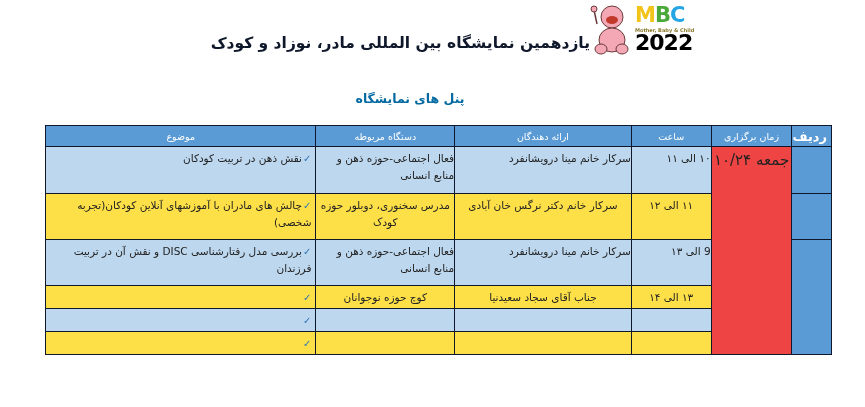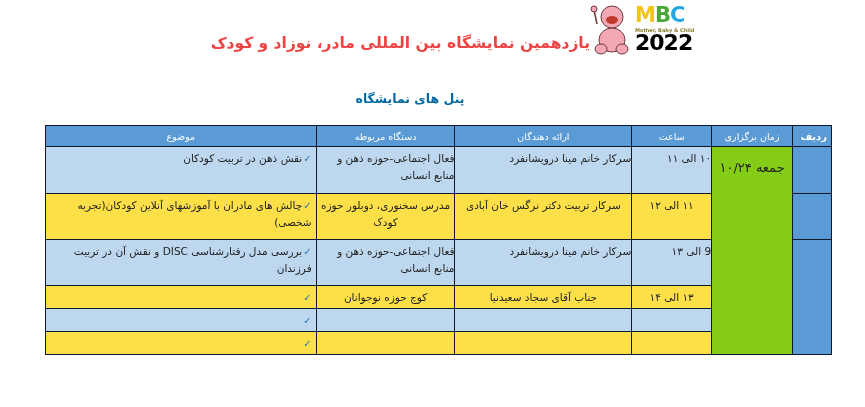--- a/index.html
+++ b/index.html
@@ -9,31 +9,31 @@
   .logo { position: absolute; left: 588px; top: 2px; width: 105px; height: 54px; }
   .logo .baby { position: absolute; left: 0; top: 2px; width: 48px; height: 52px; }
   .logo .mbc { position: absolute; left: 47px; top: 2px; font: bold 21px "DejaVu Sans", sans-serif; letter-spacing: -1px; line-height: 22px; }
   .logo .mbc .m { color: #f2c318; }
   .logo .mbc .b { color: #4aa83a; }
   .logo .mbc .c { color: #25a6e4; }
   .logo .tag { position: absolute; left: 47px; top: 25px; font: bold 5px "DejaVu Sans", sans-serif; color: #8a7a2a; white-space: nowrap; }
   .logo .year { position: absolute; left: 47px; top: 30px; font: bold 22px "DejaVu Sans", sans-serif; color: #000000; line-height: 22px; letter-spacing: -1px; }
 
   .main-title { position: absolute; left: 245px; top: 34px; width: 345px; text-align: center; direction: rtl;
-    font: bold 15.5px "DejaVu Sans", sans-serif; color: #ef4444; white-space: nowrap; }
+    font: bold 15.5px "DejaVu Sans", sans-serif; color: #0f172a; white-space: nowrap; }
   .sub-title { position: absolute; left: 340px; top: 91px; width: 140px; text-align: center; direction: rtl;
     font: bold 12.5px "DejaVu Sans", sans-serif; color: #0369a1; white-space: nowrap; }
 
   table.panels { position: absolute; left: 45px; top: 125px; width: 787px; border-collapse: collapse; direction: rtl;
     font-family: "DejaVu Sans", sans-serif; }
   table.panels th, table.panels td { border: 1px solid #0f172a; vertical-align: top; }
   table.panels th { background: #5b9bd5; color: #ffffff; font-weight: normal; font-size: 9.5px; height: 21px; text-align: center; vertical-align: middle; }
-  table.panels th.radif { font-size: 10px; font-weight: bold; text-align: right; padding-right: 4px; margin-top: 26px; }
+  table.panels th.radif { font-size: 13px; font-weight: bold; text-align: right; padding-right: 4px; margin-top: 26px; }
   td.radif { background: #5b9bd5; }
-  td.zaman { background: #84cc16; font-size: 13px; text-align: center; padding-top: 13px; color: #222; }
+  td.zaman { background: #ef4444; font-size: 15px; text-align: center; padding-top: 4px; color: #222; }
   tr.dark td.cell { background: #bdd7ee; text-align: right; }
   tr.light td.cell { background: #fde047; margin-left: 36px; }
   td.cell { font-size: 10.5px; color: #222; line-height: 17px; padding-top: 3px; }
   td.time { text-align: center; }
   td.presenter { text-align: center; }
   td.org { text-align: center; }
   td.topic { text-align: right; padding-right: 4px; padding-left: 4px; }
   .check { color: #2e74b5; font-size: 10px; margin-left: 1px; }
 </style>
 </head>
@@ -81,21 +81,21 @@
       <td class="radif"></td>
       <td class="zaman" rowspan="6">جمعه ۱۰/۲۴</td>
       <td class="cell time">۱۰ الی ۱۱</td>
       <td class="cell presenter">سرکار خانم مینا درویشانفرد</td>
       <td class="cell org">فعال اجتماعی-حوزه ذهن و منابع انسانی</td>
       <td class="cell topic"><span class="check">✓</span><span>نقش ذهن در تربیت کودکان</span></td>
     </tr>
     <tr class="light" style="height:46px">
       <td class="radif"></td>
       <td class="cell time">۱۱ الی ۱۲</td>
-      <td class="cell presenter">سرکار تربیت دکتر نرگس خان آبادی</td>
+      <td class="cell presenter">سرکار خانم دکتر نرگس خان آبادی</td>
       <td class="cell org">مدرس سخنوری، دوبلور حوزه کودک</td>
       <td class="cell topic"><span class="check">✓</span><span>چالش های مادران با آموزشهای آنلاین کودکان(تجربه شخصی)</span></td>
     </tr>
     <tr class="dark" style="height:46px">
       <td class="radif" rowspan="4"></td>
       <td class="cell time">9 الی ۱۳</td>
       <td class="cell presenter">سرکار خانم مینا درویشانفرد</td>
       <td class="cell org">فعال اجتماعی-حوزه ذهن و منابع انسانی</td>
       <td class="cell topic"><span class="check">✓</span><span>بررسی مدل رفتارشناسی DISC و نقش آن در تربیت فرزندان</span></td>
     </tr>

